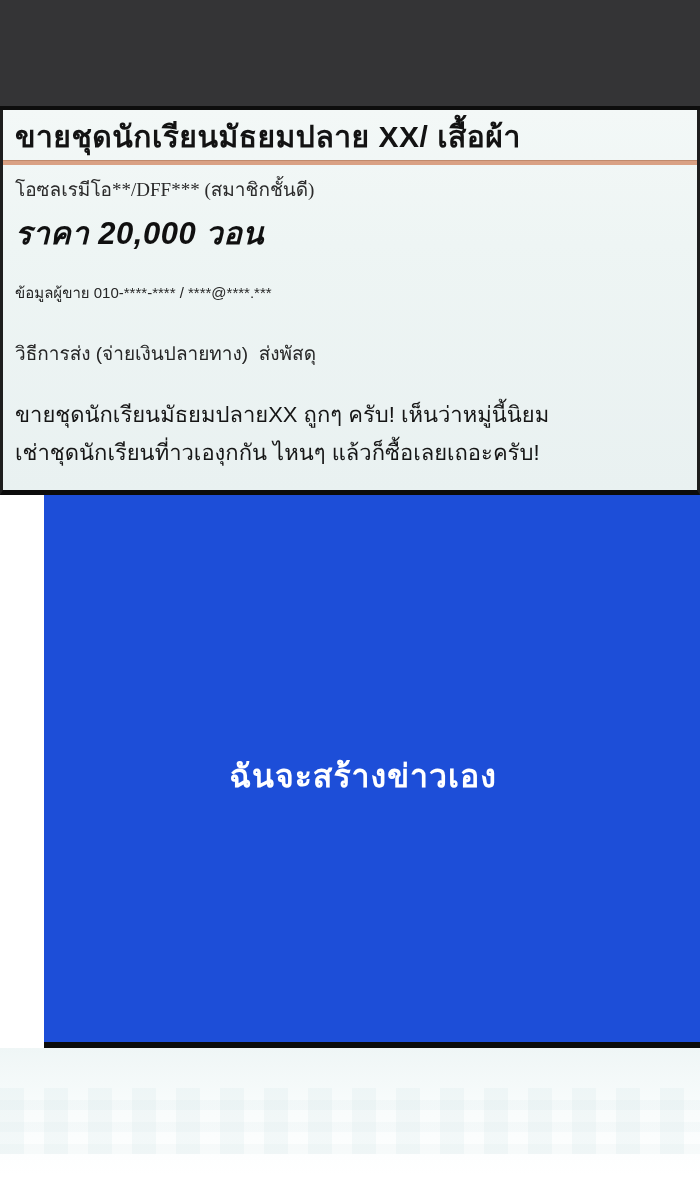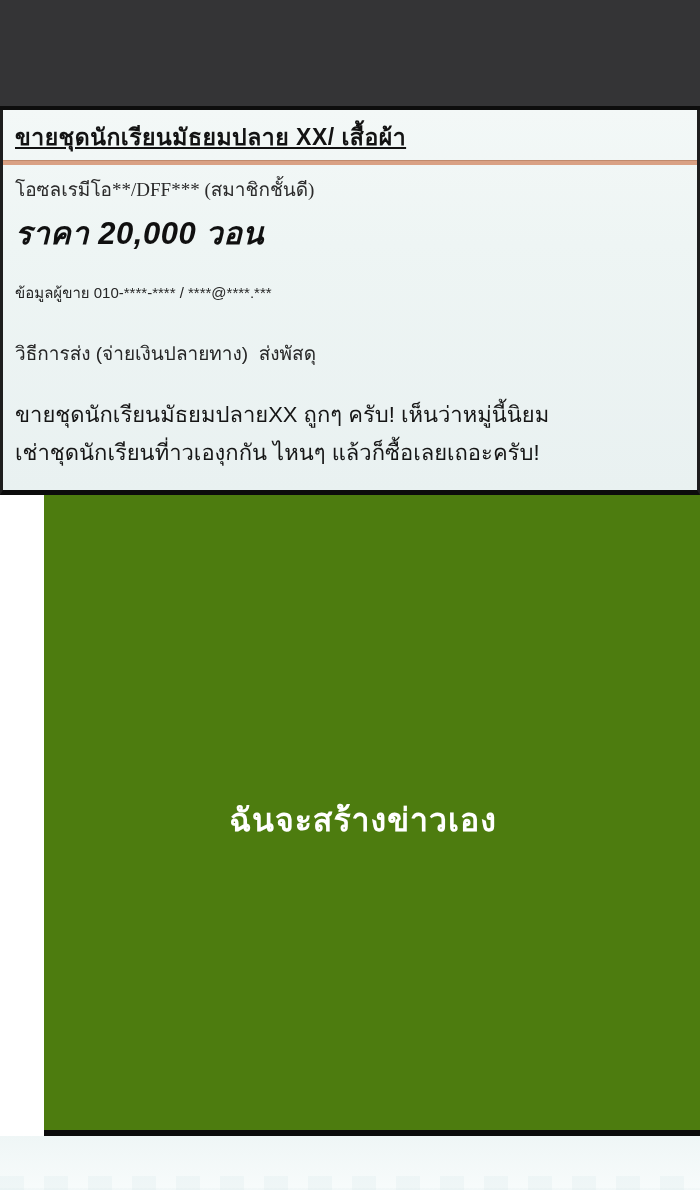--- a/index.html
+++ b/index.html
@@ -24,26 +24,25 @@
   .ad-panel {
     height: 385px;
     background: linear-gradient(180deg, #f3f8f7 0%, #eef5f4 35%, #e9f1f1 100%);
     border-left: 3px solid #1e1e1e;
     border-right: 3px solid #1e1e1e;
     border-bottom: 5px solid #0c0c0c;
     overflow: hidden;
   }
   .ad-title {
     padding: 8px 12px 4px 12px;
-    font-size: 23px;
+    font-size: 30px;
     line-height: 38px;
     font-weight: bold;
     color: #131313;
     letter-spacing: 0.5px;
-    text-decoration: underline;
   }
   .accent-line {
     height: 5px;
     background: #d9a184;
     border-top: 1px solid #c08a6d;
   }
   .seller-id {
     padding: 13px 12px 0 12px;
     font-size: 19px;
     line-height: 24px;
@@ -80,22 +79,22 @@
   }
   .description {
     padding: 30px 24px 0 12px;
     font-size: 22px;
     line-height: 38px;
     color: #161616;
   }
 
   
   .dark-panel {
-    height: 641px;
-    background: #4d7c0f;
+    height: 553px;
+    background: #1d4ed8;
     border-bottom: 6px solid #0b0b0b;
     display: flex;
     align-items: center;
     justify-content: center;
     margin-left: 44px;
   }
   .narration-text {
     color: #ffffff;
     font-size: 32px;
     font-weight: bold;

